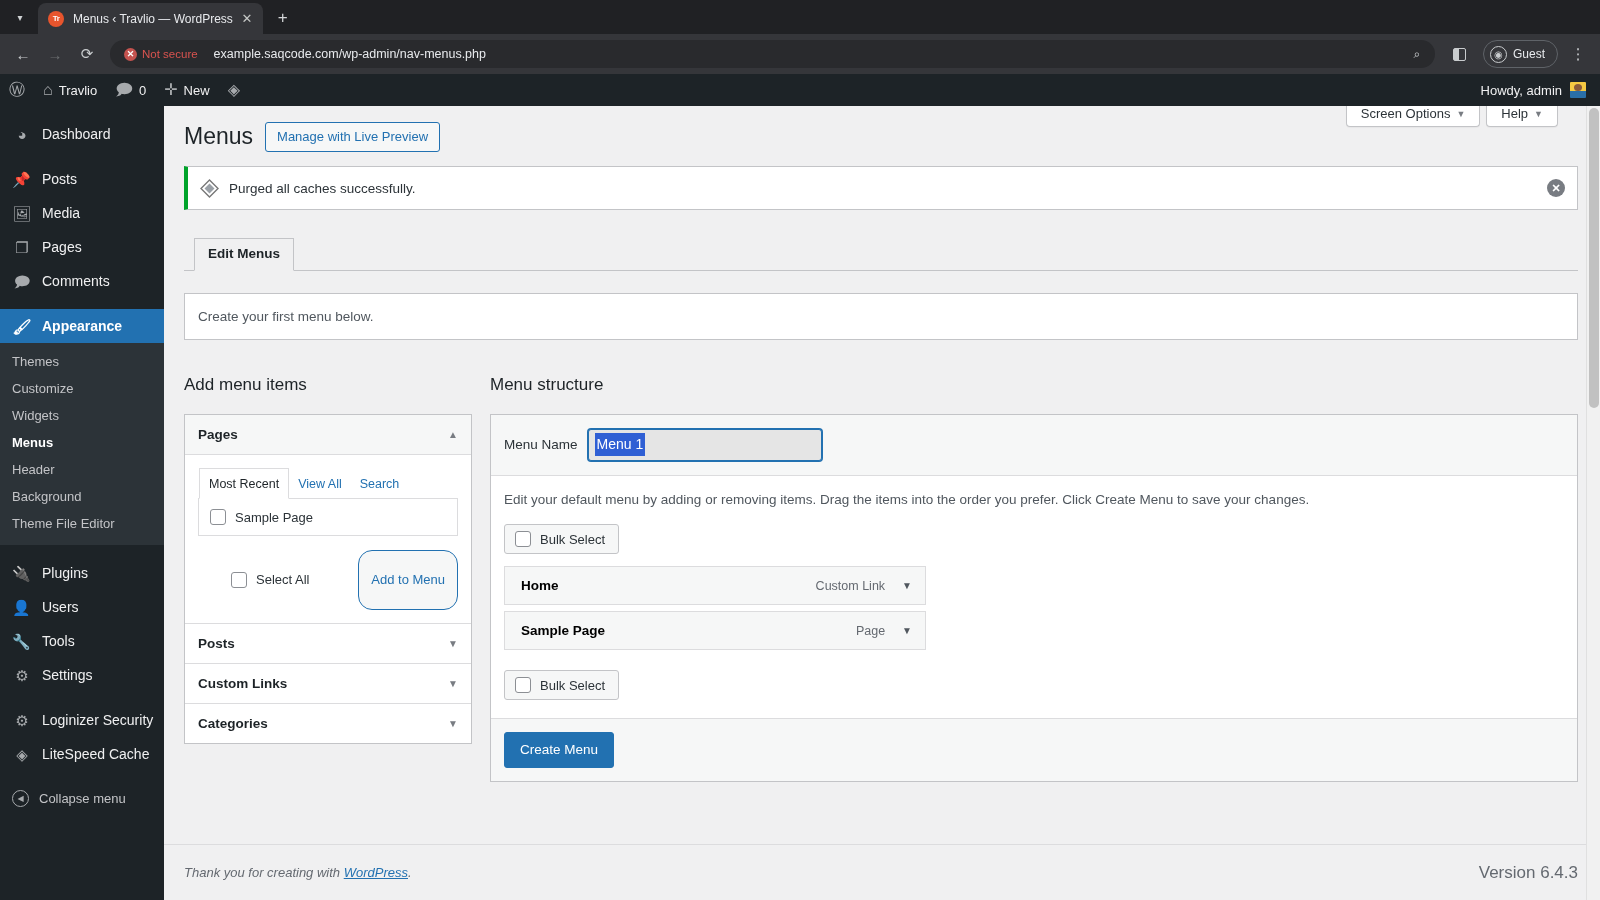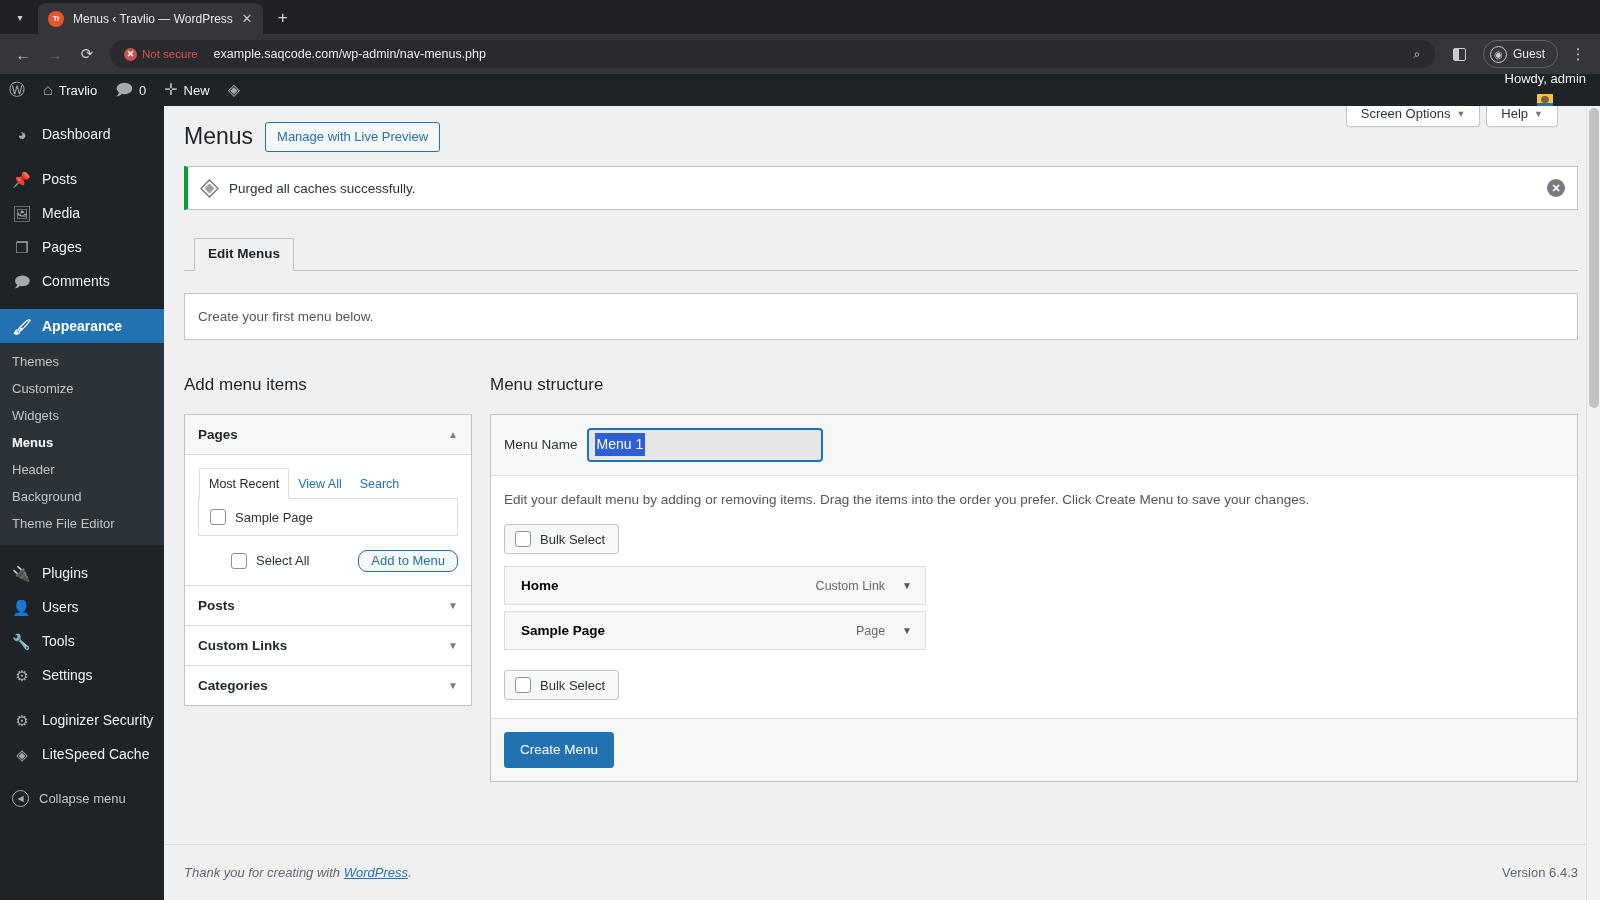--- a/index.html
+++ b/index.html
@@ -118,21 +118,21 @@
   }
   .ab-item {
     display: flex; align-items: center; gap: 6px;
     height: 32px; padding: 0 9px; color: #f0f0f1; cursor: default;
     white-space: nowrap;
   }
   .ab-item .dash { font-size: 16px; color: #a7aaad; line-height: 1; }
   #ab-spacer { flex: 1; }
   #howdy {
     display: flex; align-items: center; gap: 8px;
-    padding: 0 14px 0 10px; font-size: 13px; color: #f0f0f1; flex-direction: column;
+    padding: 0 14px 0 10px; font-size: 13px; color: #f0f0f1;
   }
   #howdy-avatar {
     width: 16px; height: 16px; border-radius: 1px;
     background: linear-gradient(#f5c842 55%, #2a6fa8 55%);
     position: relative; overflow: hidden; flex: 0 0 16px;
   }
   #howdy-avatar::after {
     content: ""; position: absolute; left: 4px; top: 2px;
     width: 8px; height: 7px; border-radius: 50%; background: #8a5a3b;
   }
@@ -291,21 +291,21 @@
   }
   .wp-cb-label { font-size: 13px; color: #2c3338; }
 
   .panel-actions {
     display: flex; align-items: center; justify-content: space-between;
     margin-top: 14px;
     margin-left: 33px;
   }
   .button-secondary {
     background: #f6f7f7; border: 1px solid #2271b1; color: #2271b1;
-    border-radius: 9px; padding: 0 12px; font-size: 13px; line-height: 1.5;
+    border-radius: 14px; padding: 19px 12px; font-size: 13px; line-height: 1.5;
   }
 
   
   #menu-management {
     background: #fff; border: 1px solid #c3c4c7;
   }
   #menu-name-row {
     background: #f6f7f7; border-bottom: 1px solid #dcdcde;
     padding: 14px 13px; display: flex; align-items: center; gap: 10px;
   }
@@ -355,21 +355,21 @@
 
   
   #wpfooter {
     position: absolute; left: 0; right: 0; bottom: 0;
     padding: 0 22px 0 20px; height: 56px;
     display: flex; align-items: center; justify-content: space-between;
     border-top: 1px solid #dcdcde; background: #f0f0f1;
   }
   #footer-left { font-size: 13px; color: #646970; font-style: italic; }
   #footer-left a { color: #2271b1; font-style: italic; }
-  #footer-right { font-size: 13px; color: #646970; }
+  #footer-right { font-size: 17px; color: #646970; }
 
   
   #page-scrollbar {
     position: absolute; right: 0; top: 0; width: 14px; height: 794px;
     background: #f1f1f1; border-left: 1px solid #e0e0e0;
   }
   #page-scrollbar .thumb {
     position: absolute; left: 2px; top: 2px; width: 10px; height: 300px;
     background: #c1c1c1; border-radius: 5px;
   }

